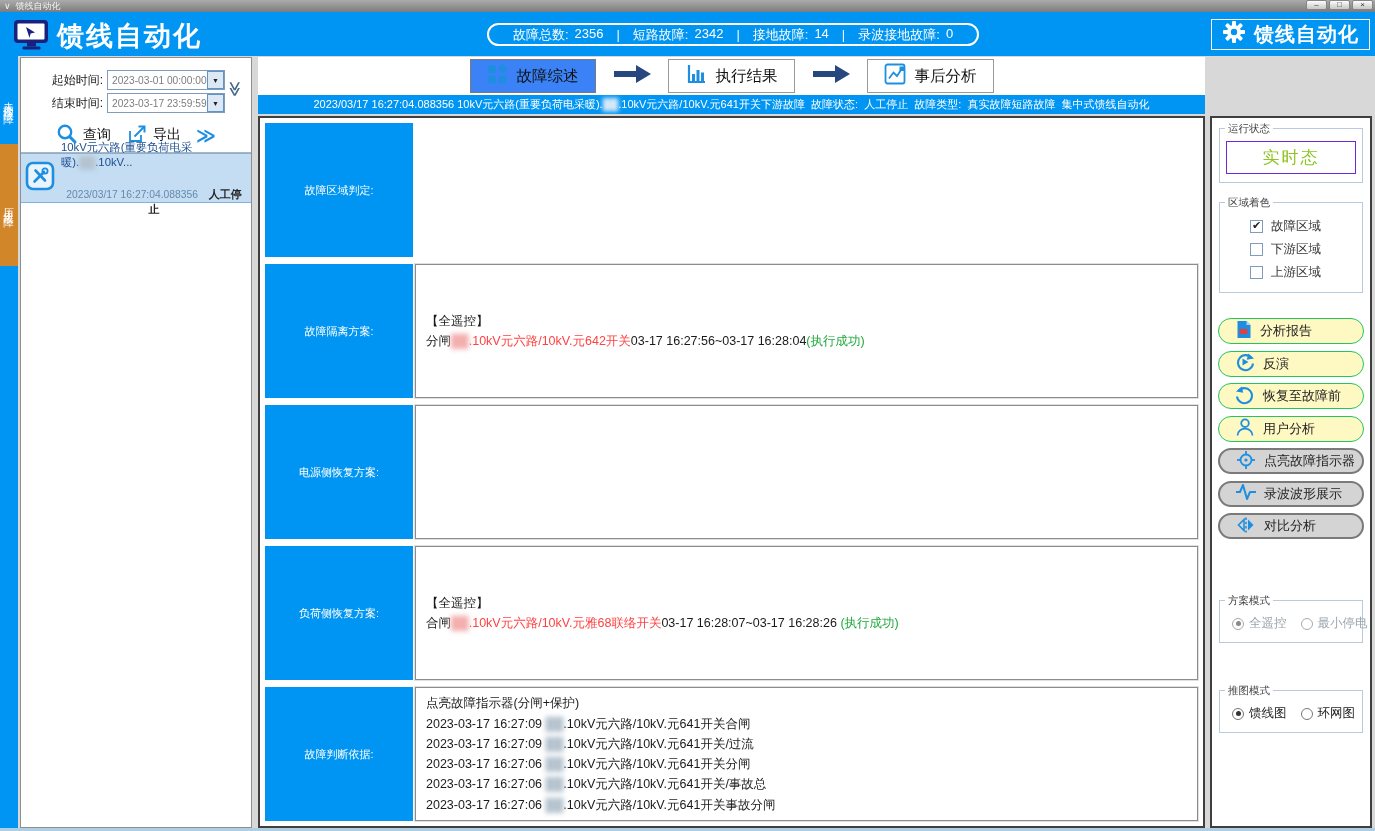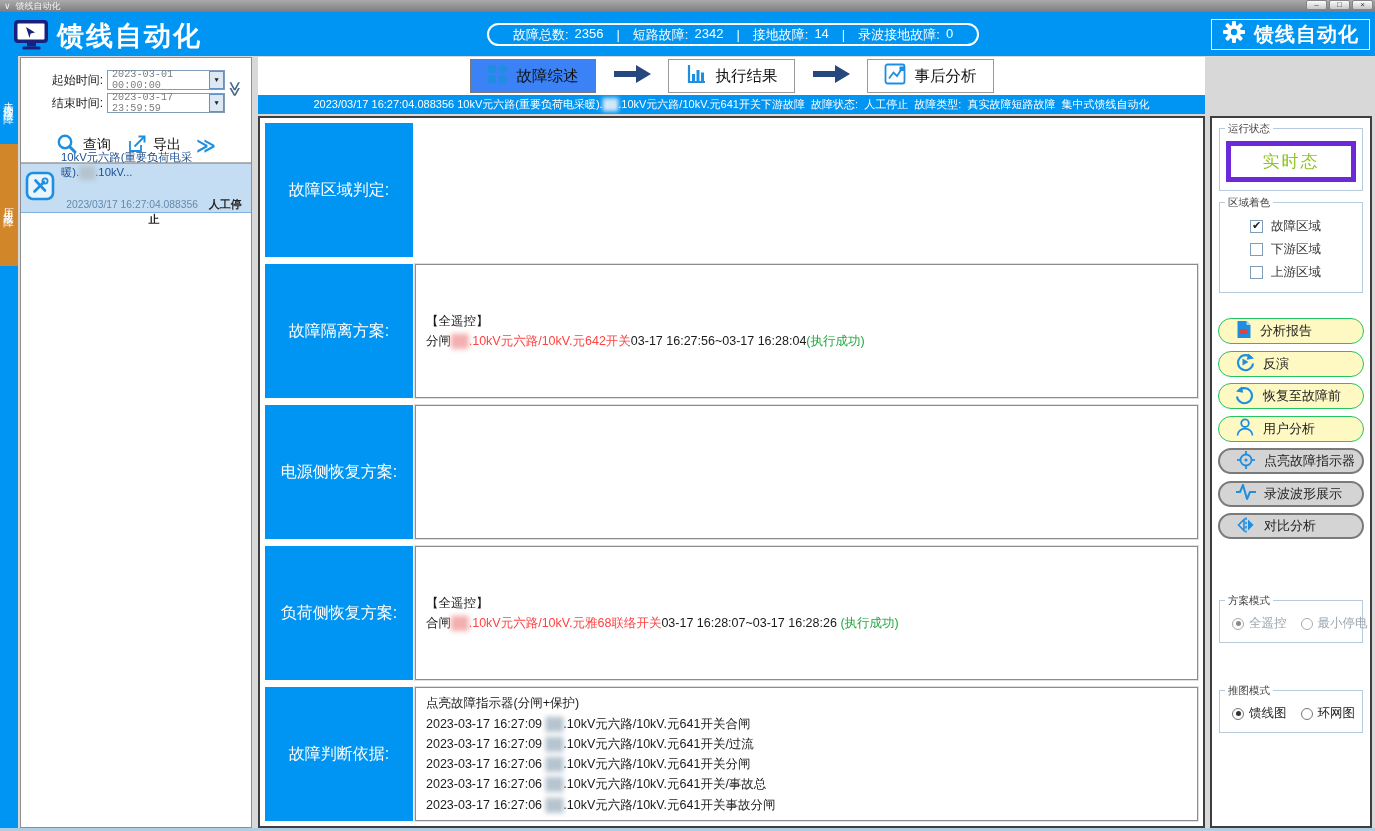--- a/index.html
+++ b/index.html
@@ -37,28 +37,28 @@
   .edge-tab.unproc{height:88px;background:#0095F2;}
   .edge-tab.hist{height:122px;background:#D2862A;}
 
   
   .left-panel{position:absolute;left:20px;top:57px;width:232px;height:771px;
     background:#fff;border:1px solid #8e8e8e;}
   .filter{position:relative;padding-top:9px;}
   .frow{display:flex;align-items:center;margin:3px 0 3px 22px;gap:4px;}
   .flabel{font-size:12px;color:#1a1a1a;width:60px;text-align:right;}
   .combo{width:118px;height:20px;border:1px solid #7f9db9;background:#fff;
-    display:flex;align-items:center;font-size:10.2px;color:#7d7d7d;padding-left:4px;font-family:Liberation Mono, monospace;}
+    display:flex;align-items:center;font-size:10.2px;color:#7d7d7d;padding-left:4px;}
   .combo .dd{margin-left:auto;width:17px;height:18px;background:#dce9f5;
     border:1px solid #5f93c9;display:flex;align-items:center;justify-content:center;
     font-size:7px;color:#222;cursor:pointer;}
   .collapse{position:absolute;right:8px;top:22px;transform:rotate(90deg);
     color:#47678b;font-size:15px;font-weight:bold;cursor:pointer;}
   .actions-row{display:flex;align-items:center;justify-content:center;gap:15px;
-    height:35px;margin-top:15px;border-bottom:1px solid #b3b3b3;}
+    height:35px;margin-top:5px;border-bottom:1px solid #b3b3b3;}
   .act{display:flex;align-items:center;gap:5px;font-size:14px;color:#111;cursor:pointer;}
   .more{font-size:19px;font-weight:bold;color:#1E8FE0;cursor:pointer;line-height:1;}
   .fault-item{height:50px;background:#c4ddf2;border-top:1px solid #7fb2e0;
     border-bottom:1px solid #7fb2e0;display:flex;align-items:center;gap:6px;
     padding:0 4px;cursor:pointer;}
   .fi-text{flex:1;min-width:0;}
   .fi-title{font-size:11.3px;color:#1d4f91;white-space:nowrap;overflow:hidden;}
   .fi-sub{font-size:10.3px;color:#648aad;text-align:center;margin-top:17px;}
   .fi-status{color:#222;font-weight:bold;margin-left:8px;font-size:11px;}
 
@@ -69,40 +69,40 @@
     justify-content:center;gap:16px;}
   .wtab{height:34px;display:flex;align-items:center;gap:9px;padding:0 16px;
     border:1px solid #999;background:#fff;font-size:15.5px;color:#111;cursor:pointer;}
   .wtab.active{background:#3b82f6;border-color:#7a7a7a;}
   .infobar{height:19px;background:#0095F2;color:#fff;font-size:11px;
     display:flex;align-items:center;justify-content:center;overflow:hidden;}
   .infobar span{white-space:pre;}
   .contentbox{flex:1;margin-top:2px;border:2px solid #3f3f3f;background:#fff;
     padding:5px;display:flex;flex-direction:column;gap:7px;min-height:0;}
   .drow{flex:1;display:flex;gap:2px;min-height:0;}
-  .drow-label{width:148px;background:#0095F2;color:#fff;font-size:16px;
+  .drow-label{width:148px;background:#0095F2;color:#fff;font-size:11px;
     display:flex;align-items:center;justify-content:center;text-align:center;flex:none;}
   .drow-content{flex:1;border:1px solid #8c8c8c;box-shadow:0 0 0 1px #e0e0e0;
     padding:4px 10px;display:flex;flex-direction:column;justify-content:center;
     font-size:12.5px;line-height:1.62;color:#1a1a1a;overflow:hidden;}
   .rline span{white-space:pre-wrap;}
   .red{color:#FF4242;}
   .green{color:#1FA83C;}
   .blur{color:#b4c2ce;filter:blur(2.4px);}
   .blur-red{color:#f3adad;filter:blur(2.4px);}
   .blur-light{color:#d9eaf8;filter:blur(2px);}
 
   
   .right-panel{position:absolute;left:1210px;top:116px;width:162px;height:712px;
     background:#fff;border:2px solid #3f3f3f;}
   .grp{position:absolute;left:7px;right:7px;border:1px solid #b7cbdd;padding:12px 6px 8px;}
   .grp-title{position:absolute;top:-7px;left:5px;background:#fff;font-size:10.5px;
     color:#444;padding:0 3px;}
   .grp-run{top:10px;}
-  .run-box{border:5px solid #6d28d9;text-align:center;padding:4px 0;
+  .run-box{border:1px solid #6d28d9;text-align:center;padding:4px 0;
     font-size:17px;color:#8FC31F;letter-spacing:2px;}
   .grp-area{top:84px;}
   .chk-row{display:flex;align-items:center;gap:8px;padding:3px 0 3px 24px;
     font-size:12.5px;color:#333;cursor:pointer;}
   .checkbox{width:13px;height:13px;border:1px solid #7f9db9;background:#fff;
     position:relative;flex:none;}
   .checkbox.checked::after{content:"✔";position:absolute;left:1px;top:-2px;
     font-size:11px;color:#222;}
   .btn-stack{position:absolute;top:200px;left:6px;right:6px;display:flex;
     flex-direction:column;gap:6.5px;}

